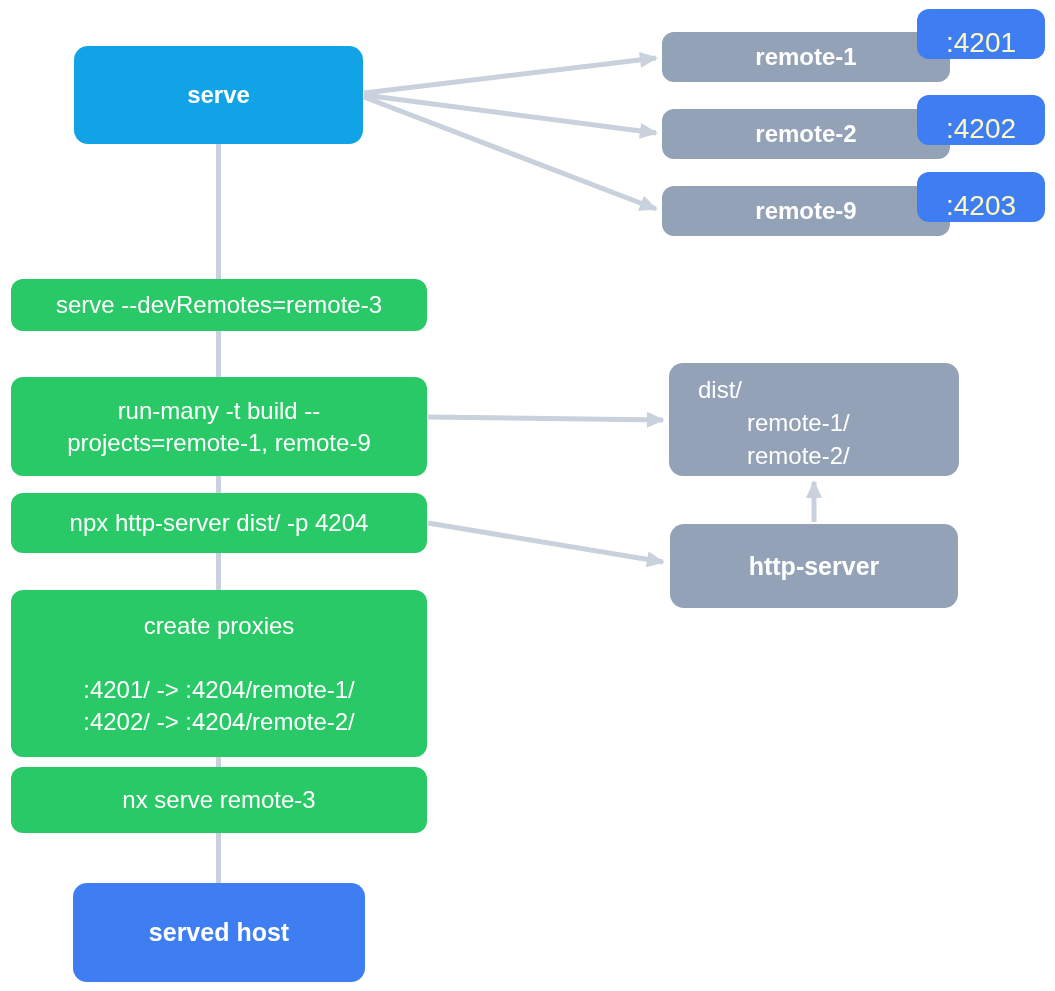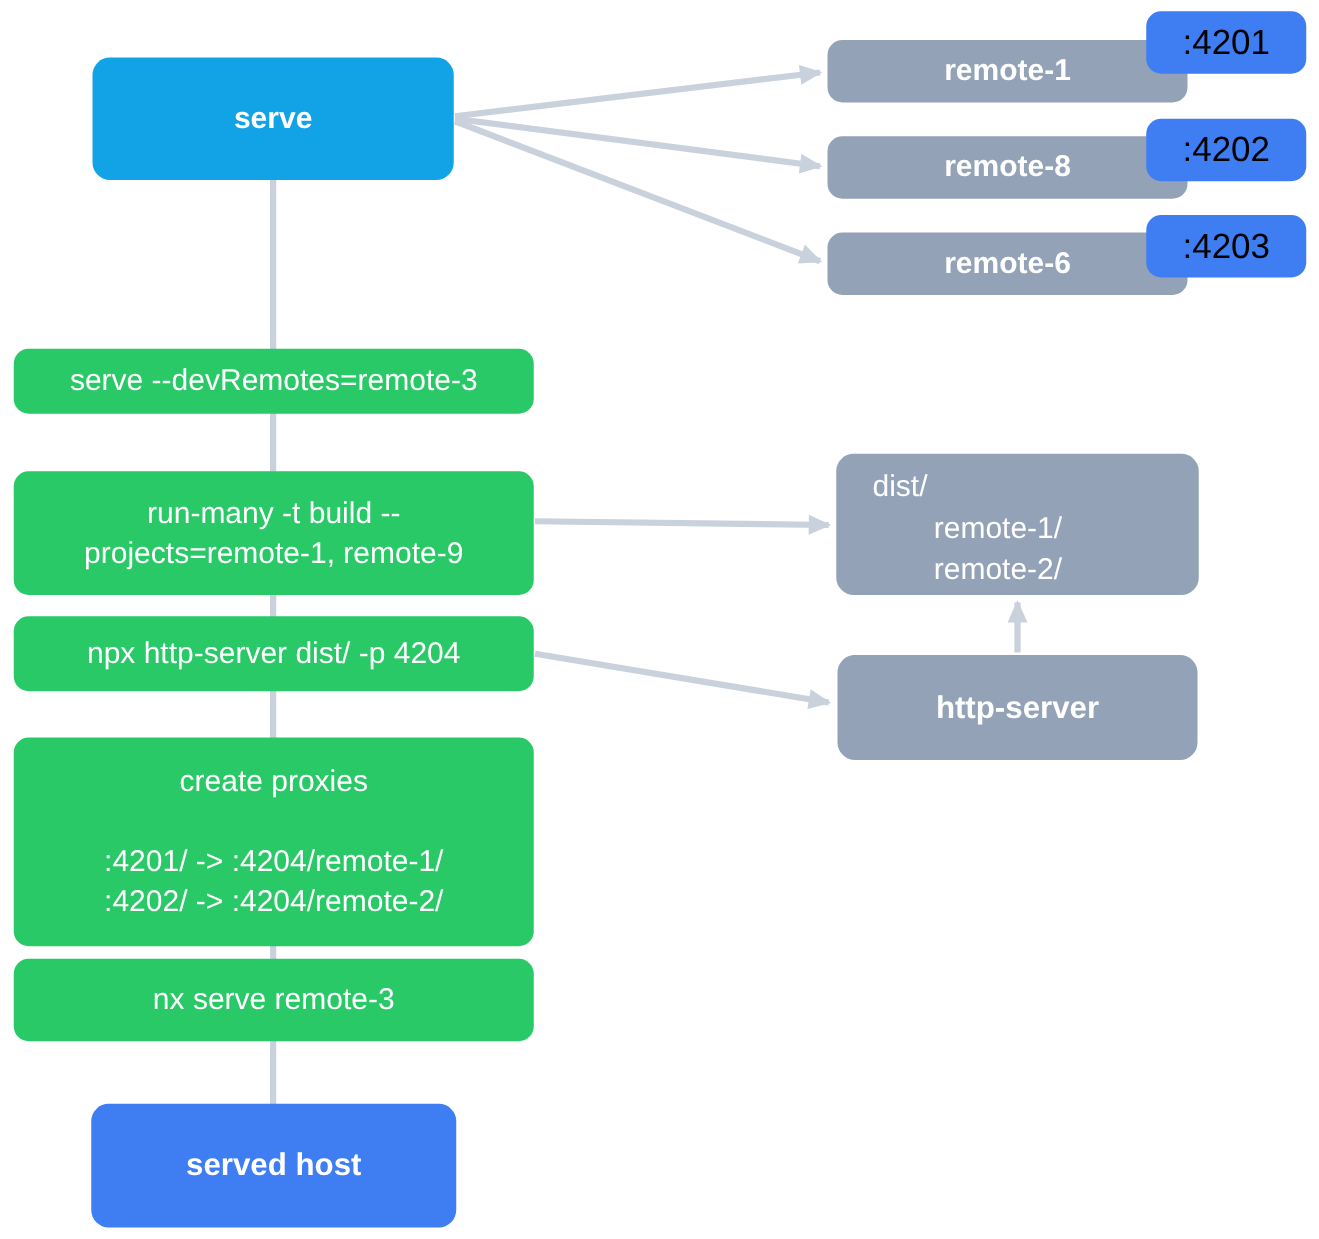--- a/index.html
+++ b/index.html
@@ -63,22 +63,22 @@
     color: #fff; font-size: 24px; font-weight: bold;
     display: flex; align-items: center; justify-content: center;
     z-index: 1;
   }
   .remote-row .port-badge {
     position: absolute;
     left: 255px; top: -14px;
     width: 128px; height: 50px;
     background: var(--accent-blue, #3e7ef2);
     border-radius: 12px;
-    color: #000000; font-size: 28px; font-weight: 500;
-    display: flex; align-items: center; justify-content: center;
+    color: #fef9c3; font-size: 28px; font-weight: 500;
+    display: flex; align-items: flex-end; justify-content: center;
     z-index: 2;
   }
   .remote-row.first .port-badge { top: -23px; }
 
   .cmd {
     position: absolute;
     left: 11px; width: 416px;
     background: var(--green, #29c967);
     border-radius: 12px;
     color: #fff; font-size: 24px;
@@ -144,30 +144,30 @@
     <div class="remote-box">
       <span>remote-1</span>
     </div>
   </div>
 
   <div class="remote-row" style="top:109px">
     <div class="port-badge">
       <span>:4202</span>
     </div>
     <div class="remote-box">
-      <span>remote-8</span>
+      <span>remote-2</span>
     </div>
   </div>
 
   <div class="remote-row" style="top:186px">
     <div class="port-badge">
       <span>:4203</span>
     </div>
     <div class="remote-box">
-      <span>remote-6</span>
+      <span>remote-9</span>
     </div>
   </div>
 
   <div class="cmd cmd-serve">
     <div class="line">serve --devRemotes=remote-3</div>
   </div>
 
   <div class="cmd cmd-build">
     <div class="line">run-many -t build --</div>
     <div class="line">projects=remote-1, remote-9</div>

